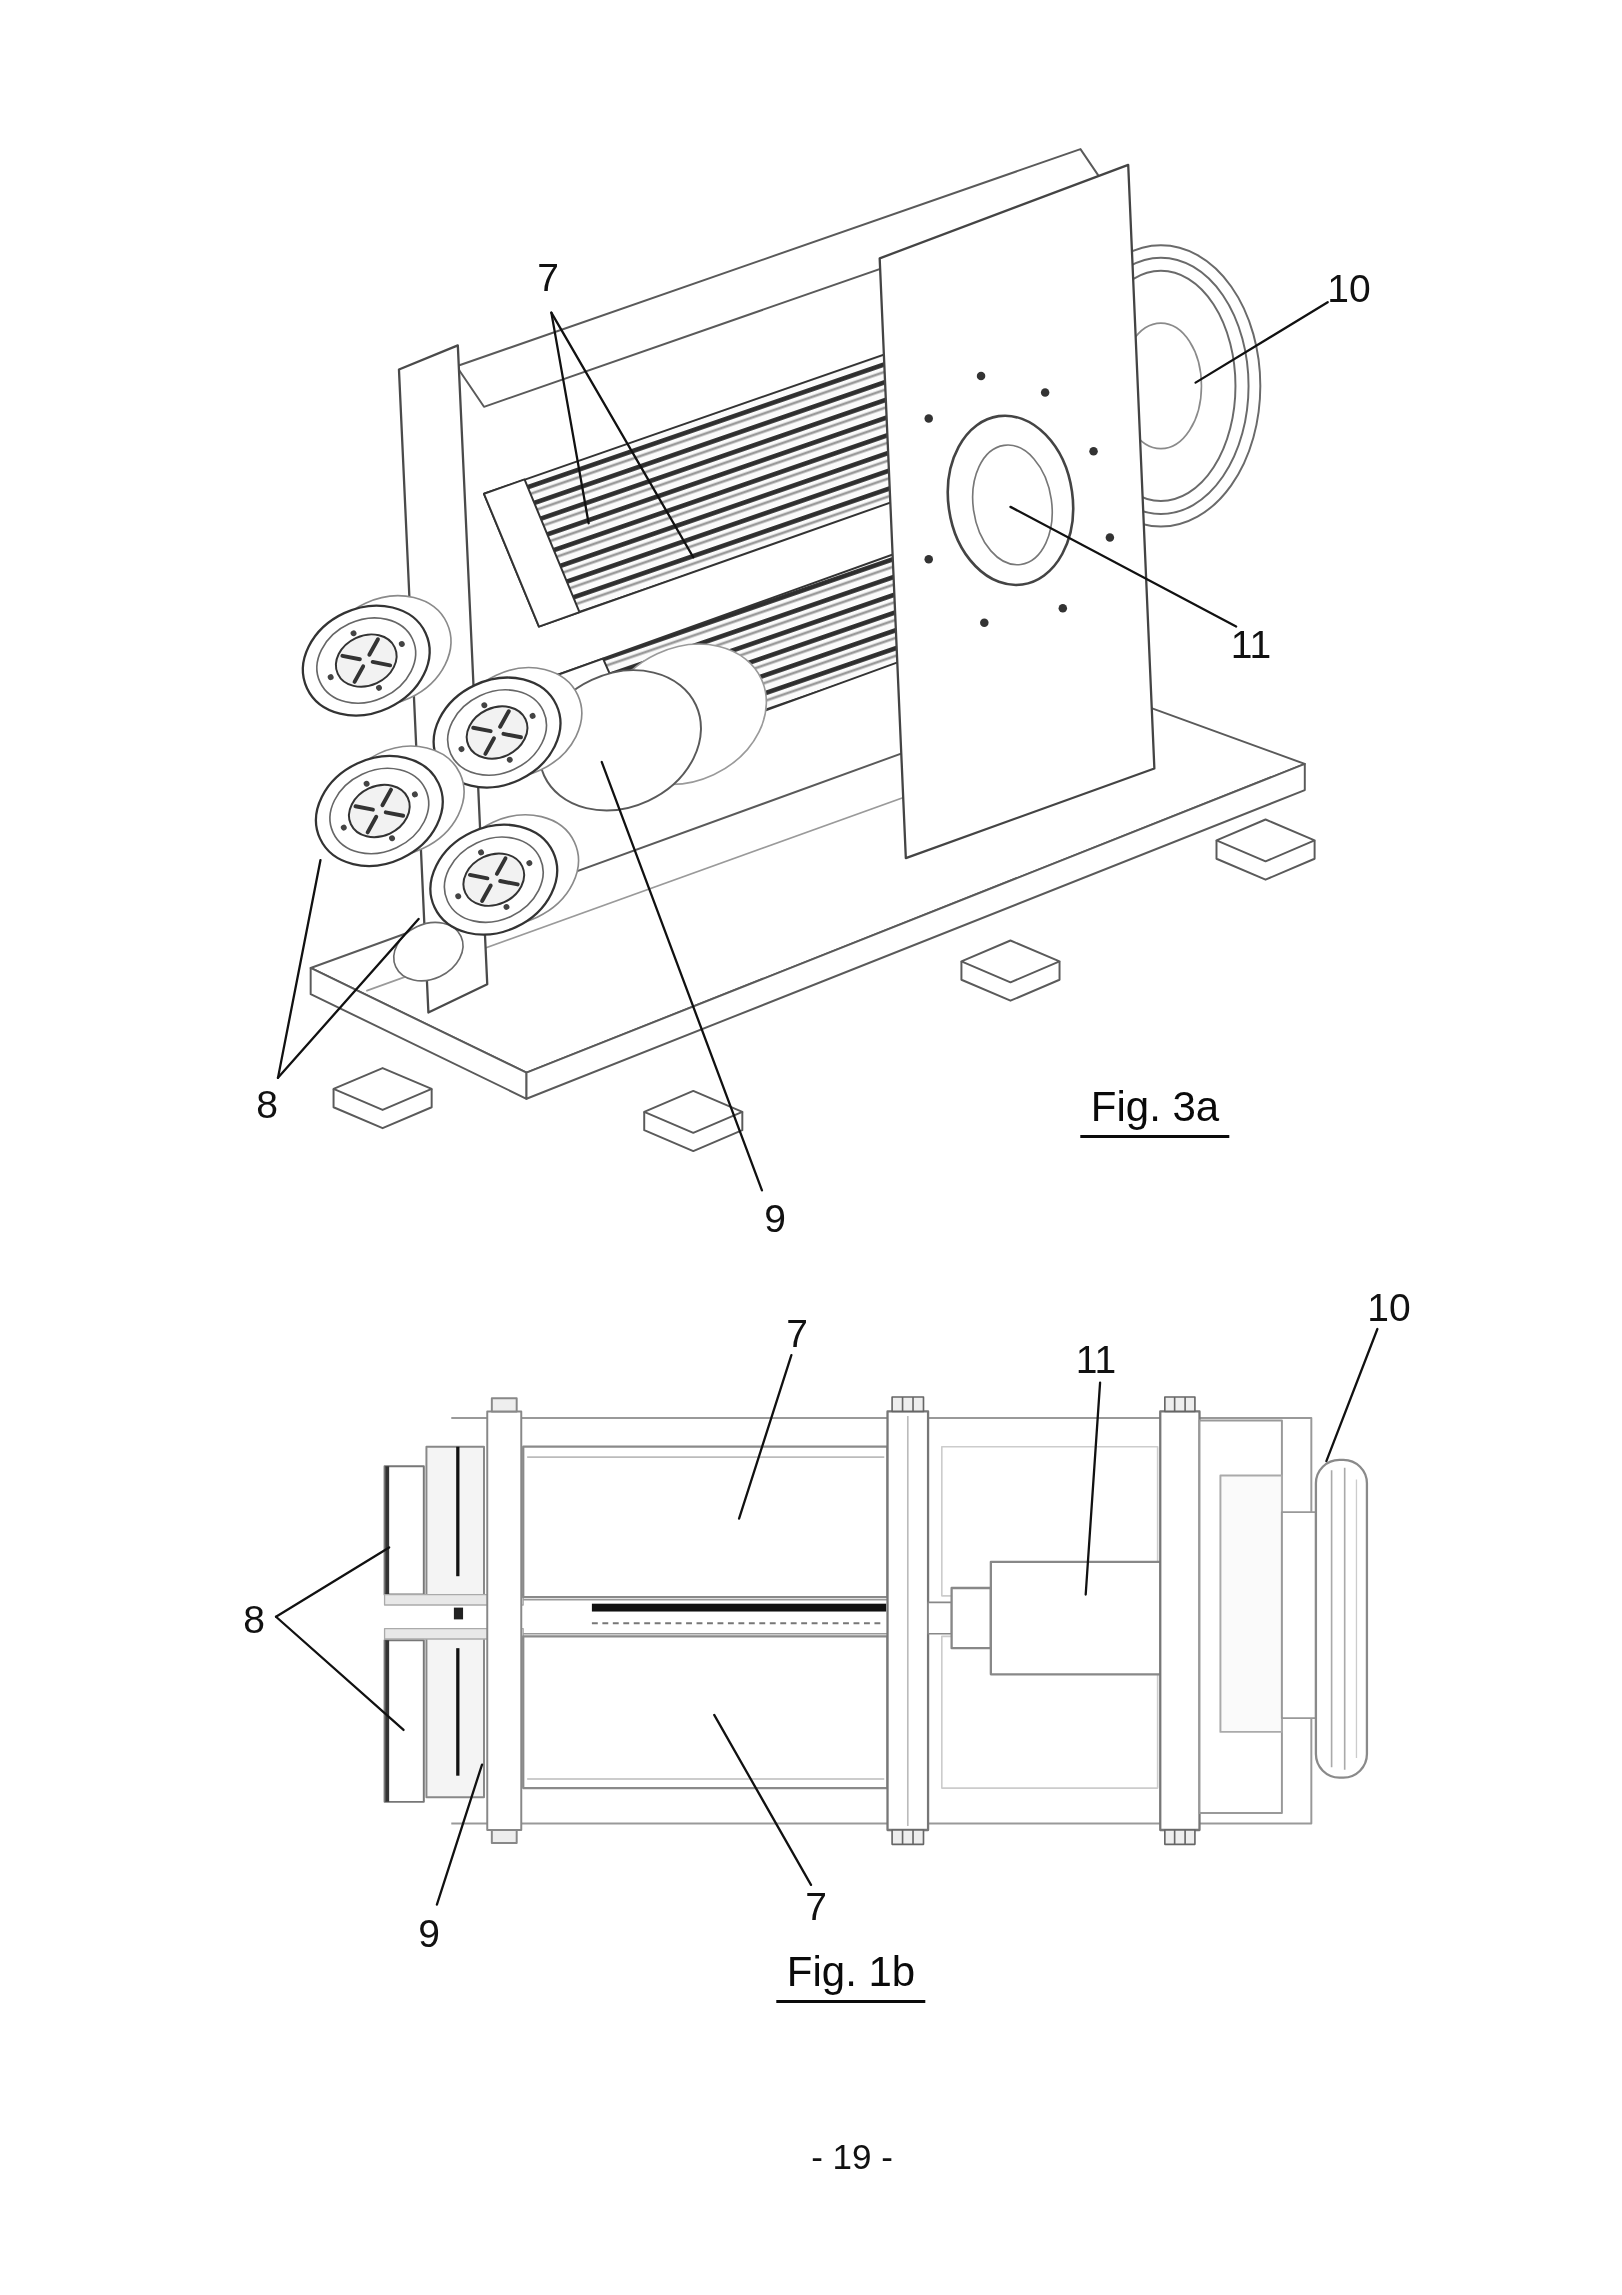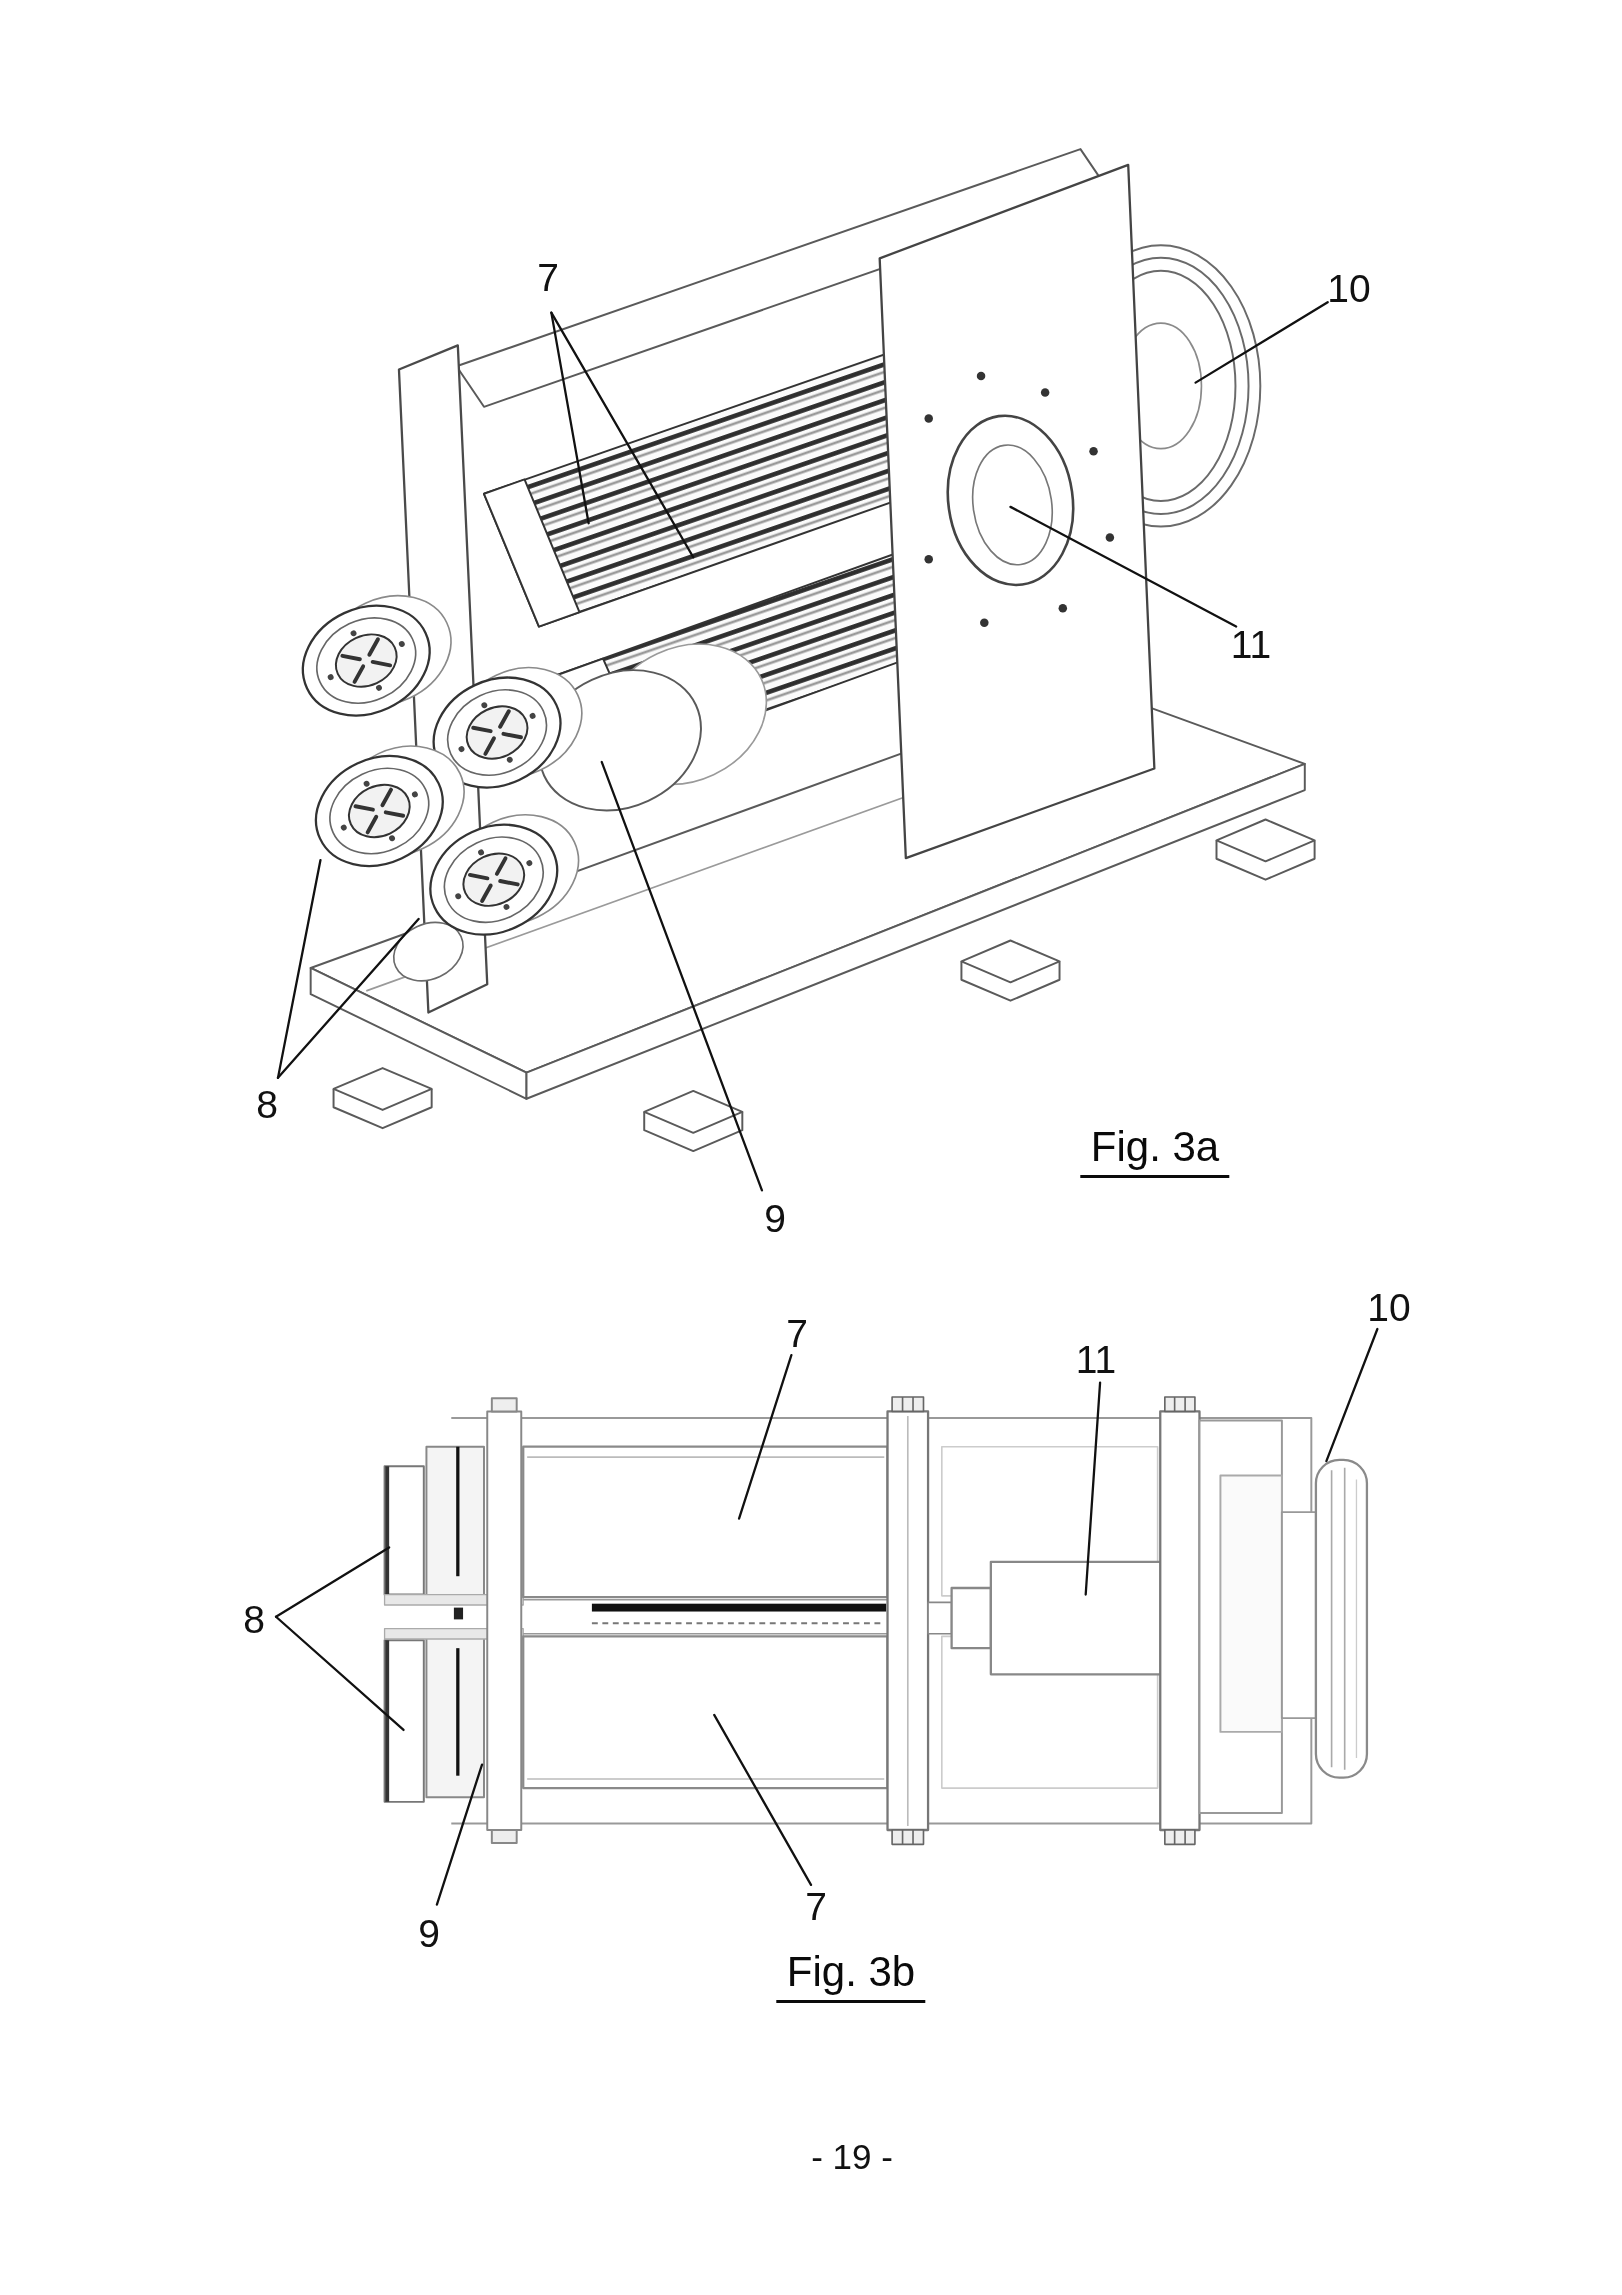--- a/index.html
+++ b/index.html
@@ -303,27 +303,27 @@
       </g>
     </g>
   </svg>
 
   <div class="ref-label" style="left:548px; top:277px;">7</div>
   <div class="ref-label" style="left:1349px; top:288px;">10</div>
   <div class="ref-label" style="left:1251px; top:644px;">11</div>
   <div class="ref-label" style="left:267px; top:1104px;">8</div>
   <div class="ref-label" style="left:775px; top:1218px;">9</div>
 
-  <div class="fig-caption" style="left:1155px; top:1086px;margin-top:40px;">Fig. 3a</div>
+  <div class="fig-caption" style="left:1155px; top:1086px;">Fig. 3a</div>
 
   <div class="ref-label" style="left:797px; top:1333px;">7</div>
   <div class="ref-label" style="left:1096px; top:1359px;">11</div>
   <div class="ref-label" style="left:1389px; top:1307px;">10</div>
   <div class="ref-label" style="left:254px; top:1619px;">8</div>
   <div class="ref-label" style="left:429px; top:1933px;">9</div>
   <div class="ref-label" style="left:816px; top:1906px;">7</div>
 
-  <div class="fig-caption" style="left:851px; top:1951px;">Fig. 3b</div>
+  <div class="fig-caption" style="left:851px; top:1951px;">Fig. 1b</div>
 
   <div class="page-number" style="left:852px; top:2157px;">- 19 -</div>
 
 </div>
 
 
 </body></html>

